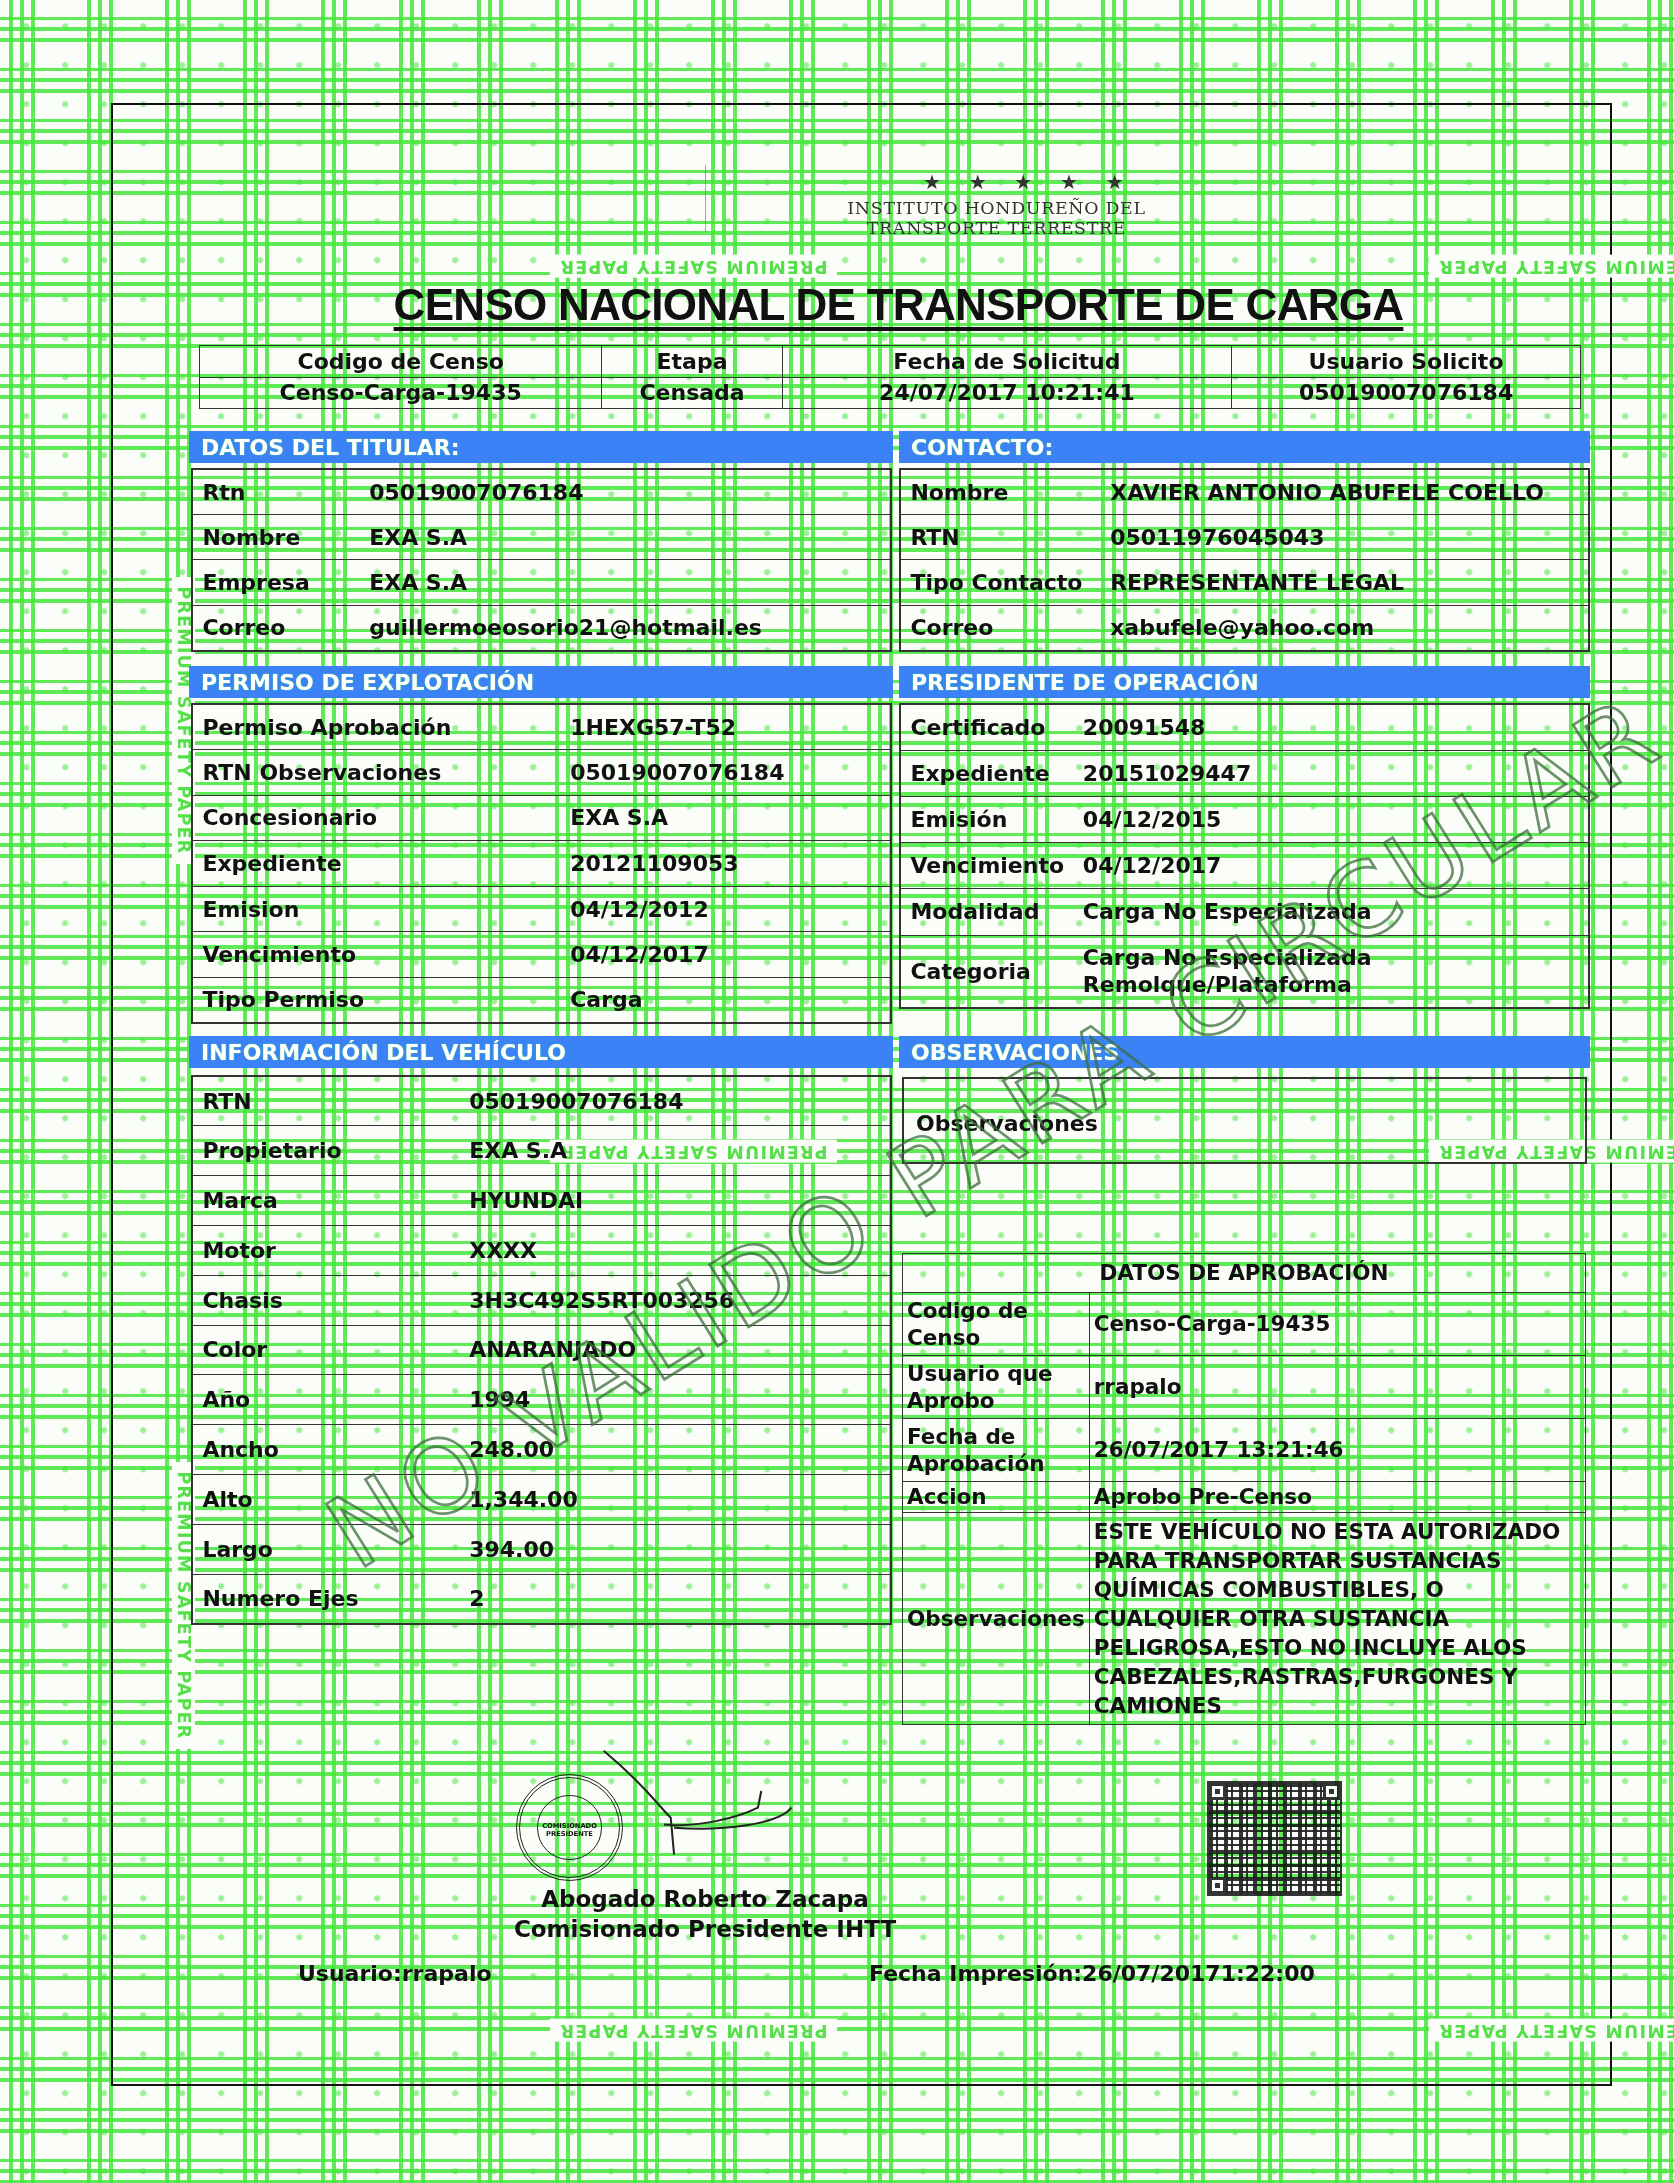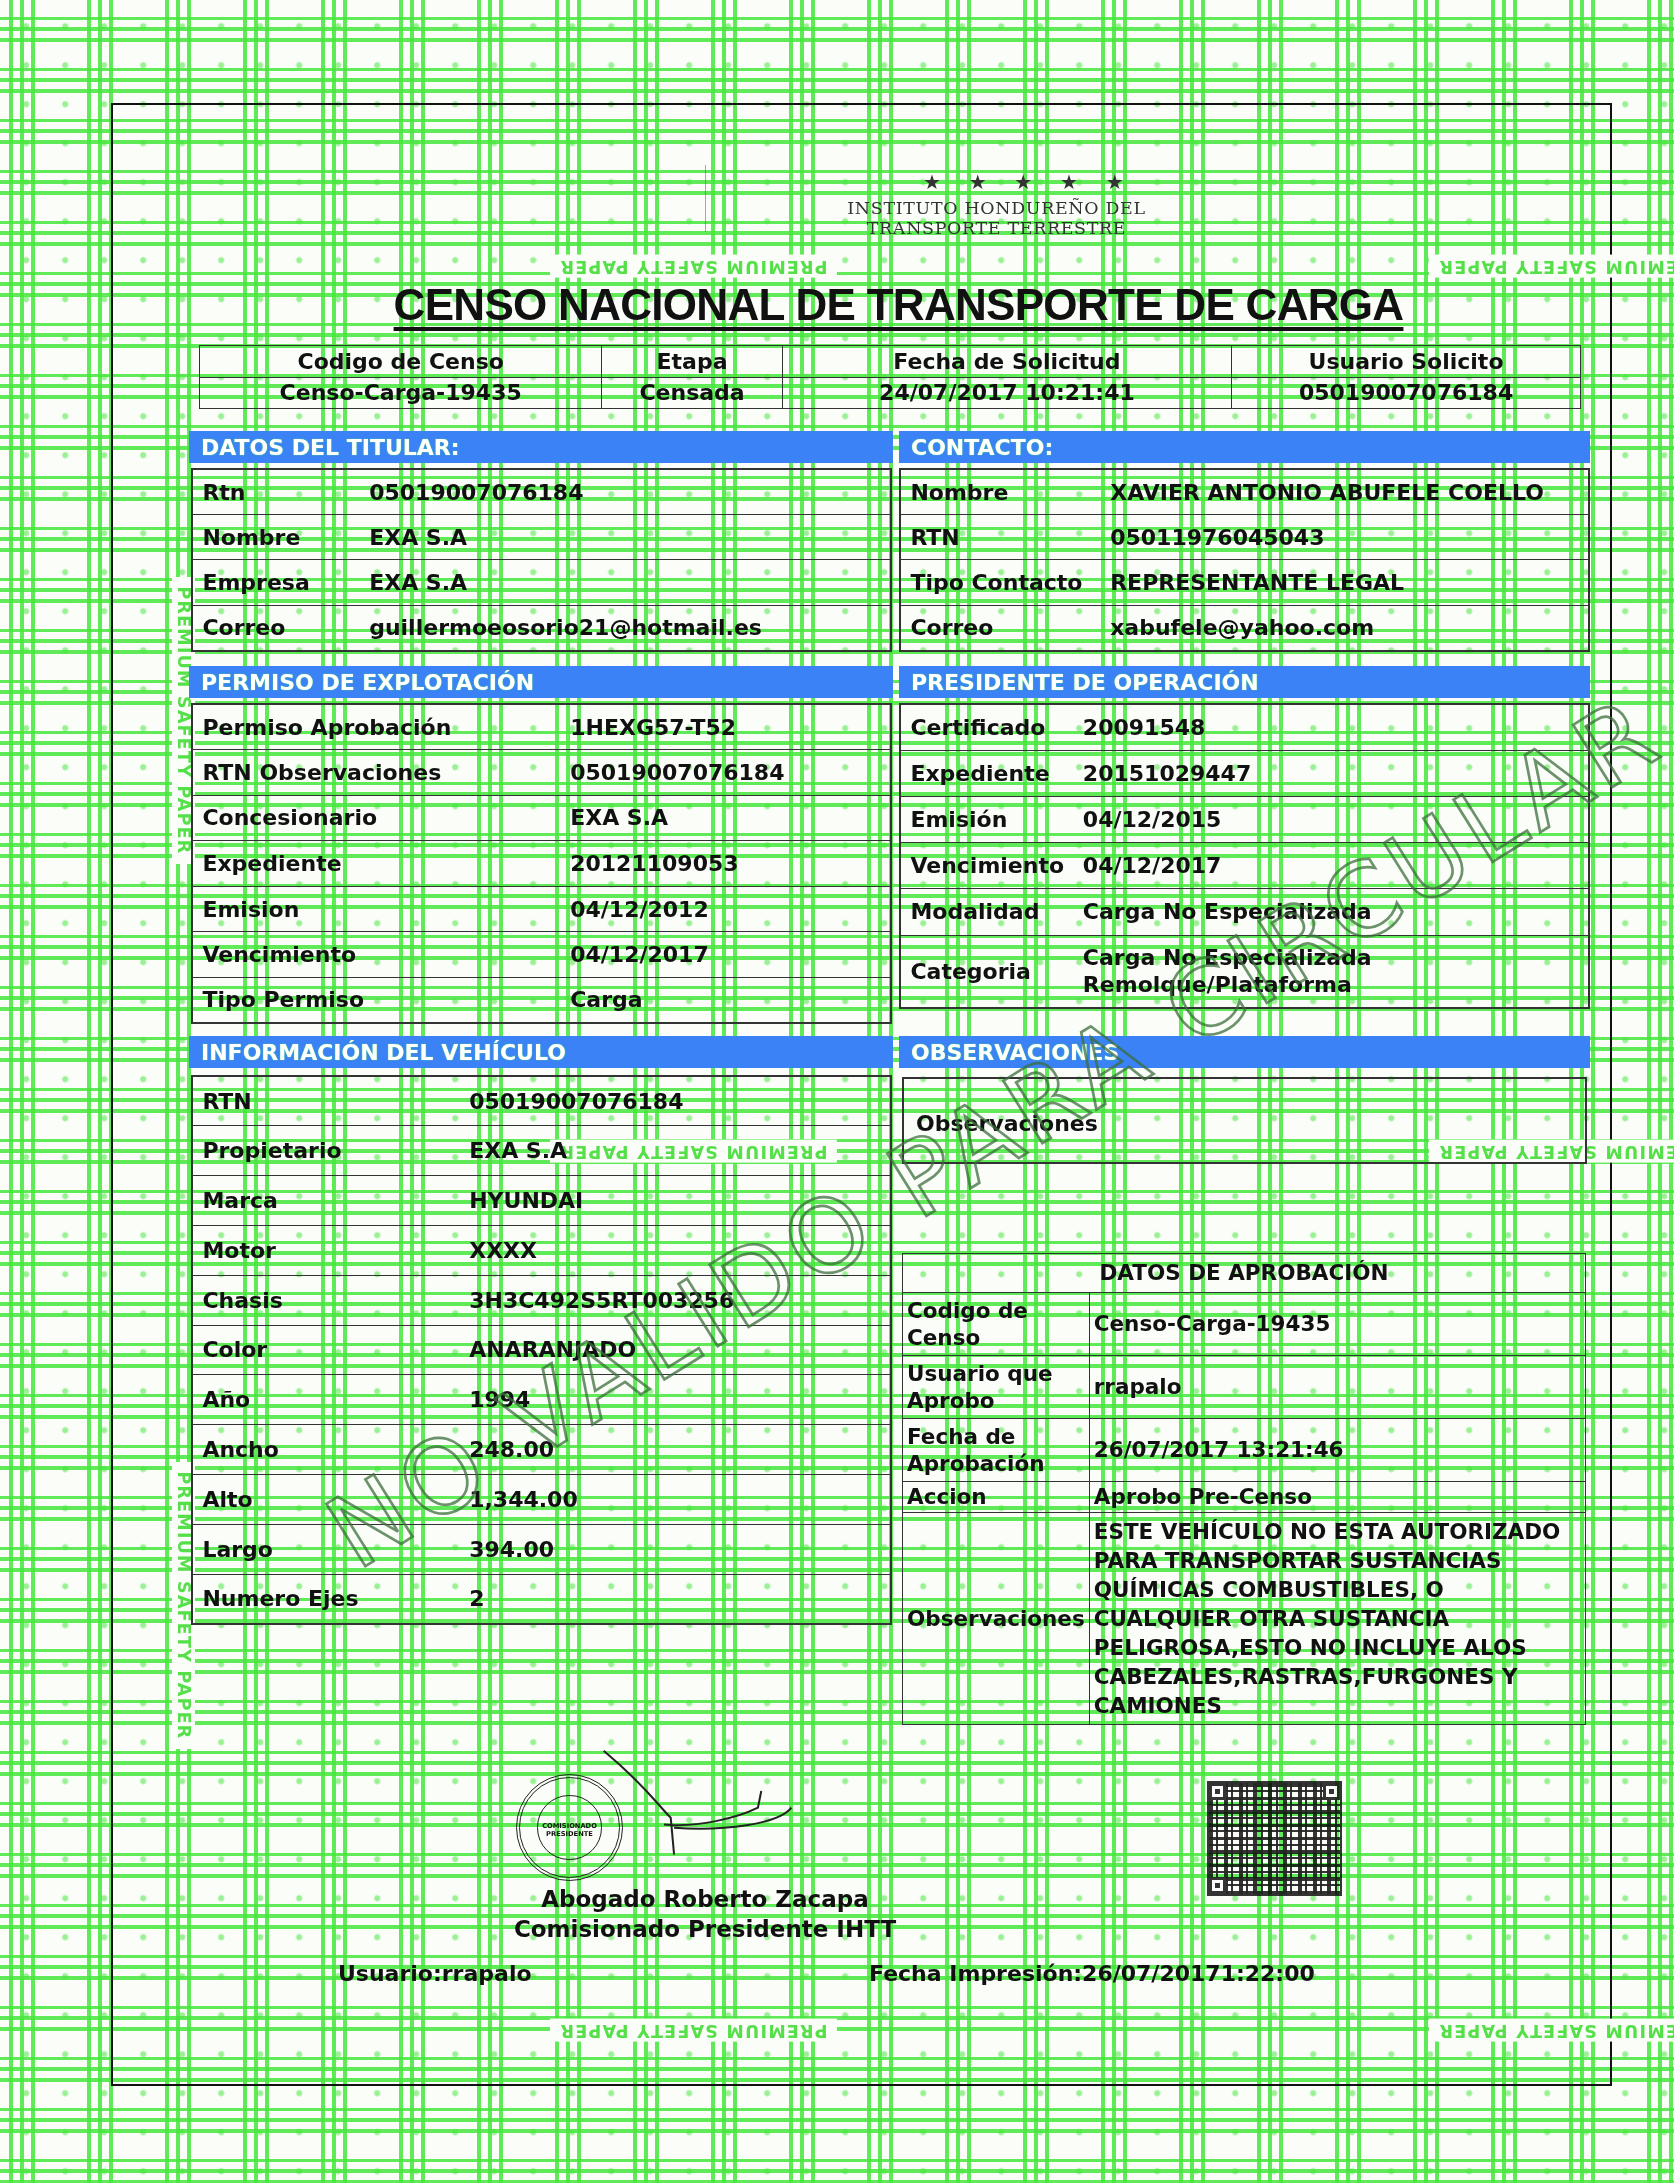--- a/index.html
+++ b/index.html
@@ -307,15 +307,15 @@
   <div>Abogado Roberto Zacapa</div>
   <div>Comisionado Presidente IHTT</div>
 </div>
 
 <div class="abs qr">
   <div class="fp" style="left:0; top:0;"></div>
   <div class="fp" style="right:0; top:0;"></div>
   <div class="fp" style="left:0; bottom:0;"></div>
 </div>
 
-<div class="abs foot" style="left:298px; top:1961px;margin-left:40px;">Usuario:rrapalo</div>
+<div class="abs foot" style="left:298px; top:1961px;">Usuario:rrapalo</div>
 <div class="abs foot" style="left:869px; top:1961px;">Fecha Impresión:26/07/20171:22:00</div>
 
 
 </body></html>

